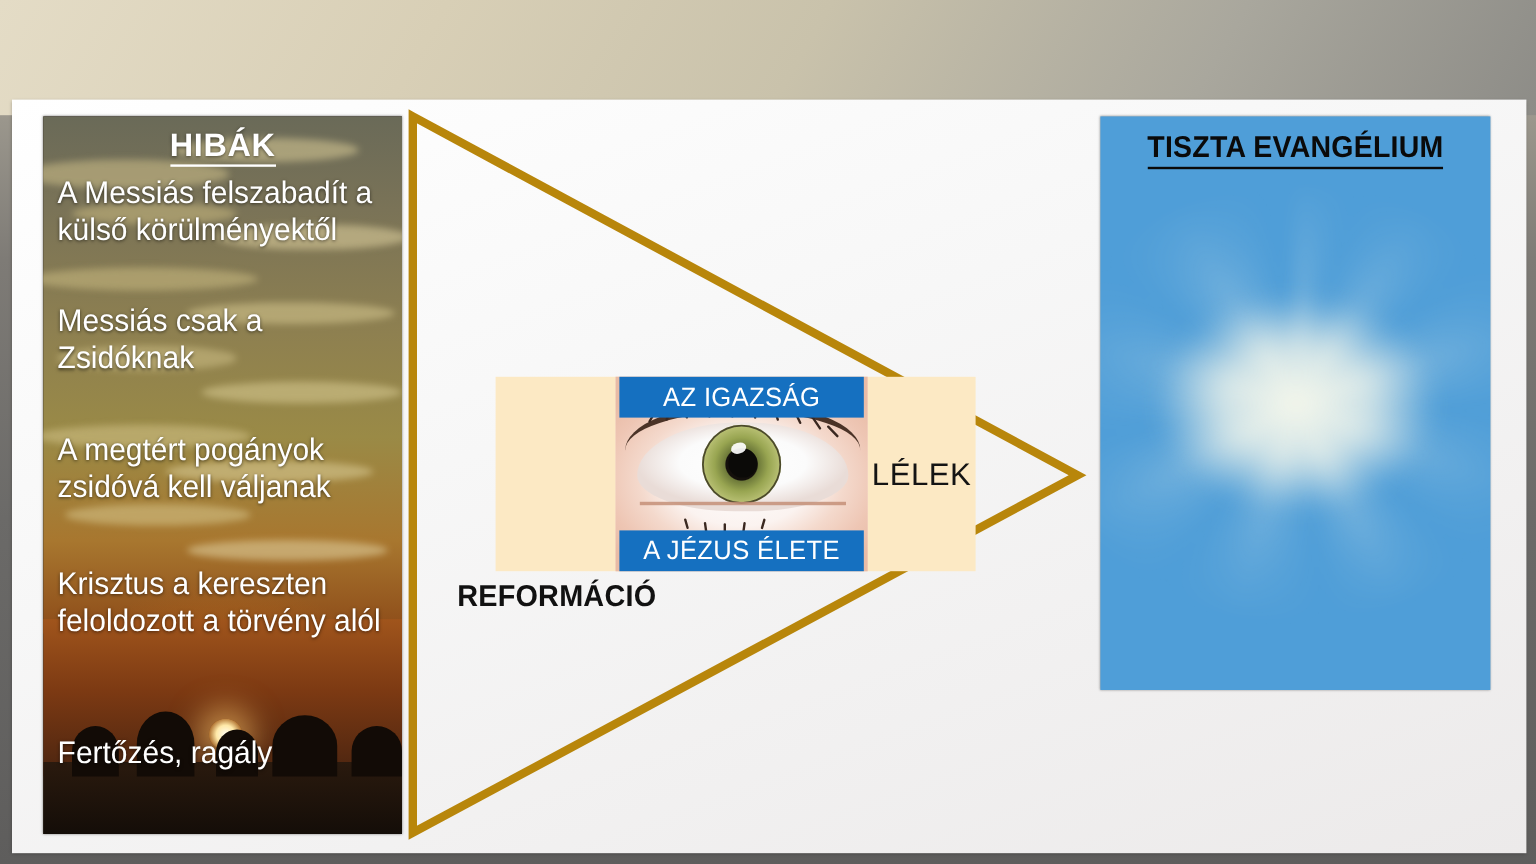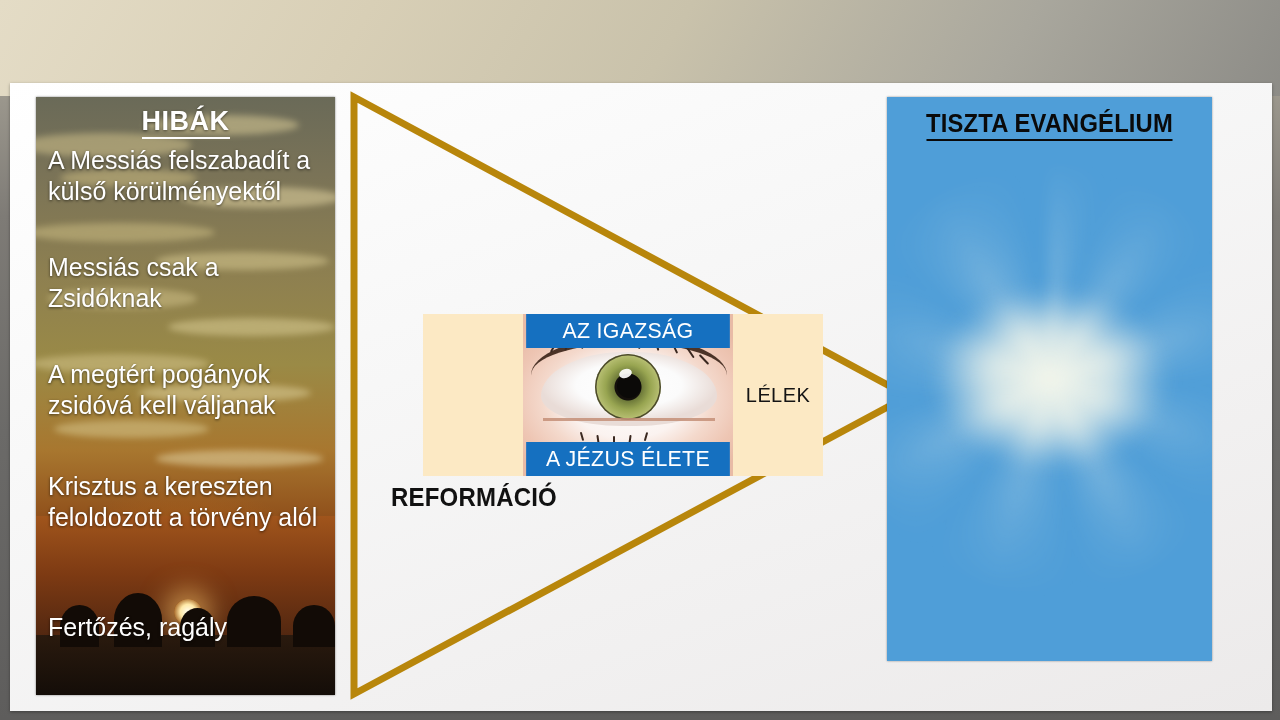--- a/index.html
+++ b/index.html
@@ -77,21 +77,21 @@
   }
   #hibak span{border-bottom:2px solid #fff;padding-bottom:1px;}
   .lbullet{
     position:absolute;left:12px;width:282px;color:#ffffff;
     font-size:26px;line-height:31px;font-weight:400;
     text-shadow:0 1px 3px rgba(0,0,0,.6);
     transform:scaleX(.96);transform-origin:left top;
   }
 
   
-  #centerwrap{position:absolute;left:328px;top:90px;width:600px;height:610px;}
+  #centerwrap{position:absolute;left:318px;top:90px;width:600px;height:610px;}
   #tri{position:absolute;left:0;top:0;}
   #reform{
     position:absolute;left:63px;top:393px;
     font-size:25px;font-weight:700;color:#111;letter-spacing:.2px;
     transform:scaleX(.96);transform-origin:left top;
   }
 
   
   #eyebox{position:absolute;left:95px;top:224px;width:400px;height:162px;}
   #creambox{position:absolute;left:0;top:0;width:400px;height:162px;background:#fce9c4;}
@@ -148,26 +148,26 @@
   #bannerTop{top:0;}
   #bannerBottom{top:128px;}
   #szent{
     position:absolute;left:0;top:0;width:100px;height:162px;
     display:flex;align-items:center;justify-content:center;
     font-size:26px;color:#141414;letter-spacing:.4px;
   }
   #lelek{
     position:absolute;left:310px;top:0;width:90px;height:162px;
     display:flex;align-items:center;justify-content:center;
-    font-size:20px;color:#141414;letter-spacing:.4px;
+    font-size:26px;color:#141414;letter-spacing:.4px;
   }
 
   
   #rightpanel{
-    position:absolute;left:887px;top:97px;width:325px;height:564px;overflow:hidden;
+    position:absolute;left:917px;top:97px;width:325px;height:478px;overflow:hidden;
     background:
       radial-gradient(ellipse 78% 46% at 50% 50%,
         #fdf8e8 0%, #fdf8ea 16%, #f4f4ec 30%, #e3eef6 44%,
         #cbe2f3 58%, #a7cfec 72%, #7fbce5 86%, #5aa8dd 100%),
       linear-gradient(180deg,#64add e 0%, #3f94d4 100%);
     background-color:#4f9ed8;
     box-shadow:0 0 2px rgba(0,0,0,.4);
   }
   #rayglow{
     position:absolute;left:-20%;top:-8%;width:140%;height:116%;

